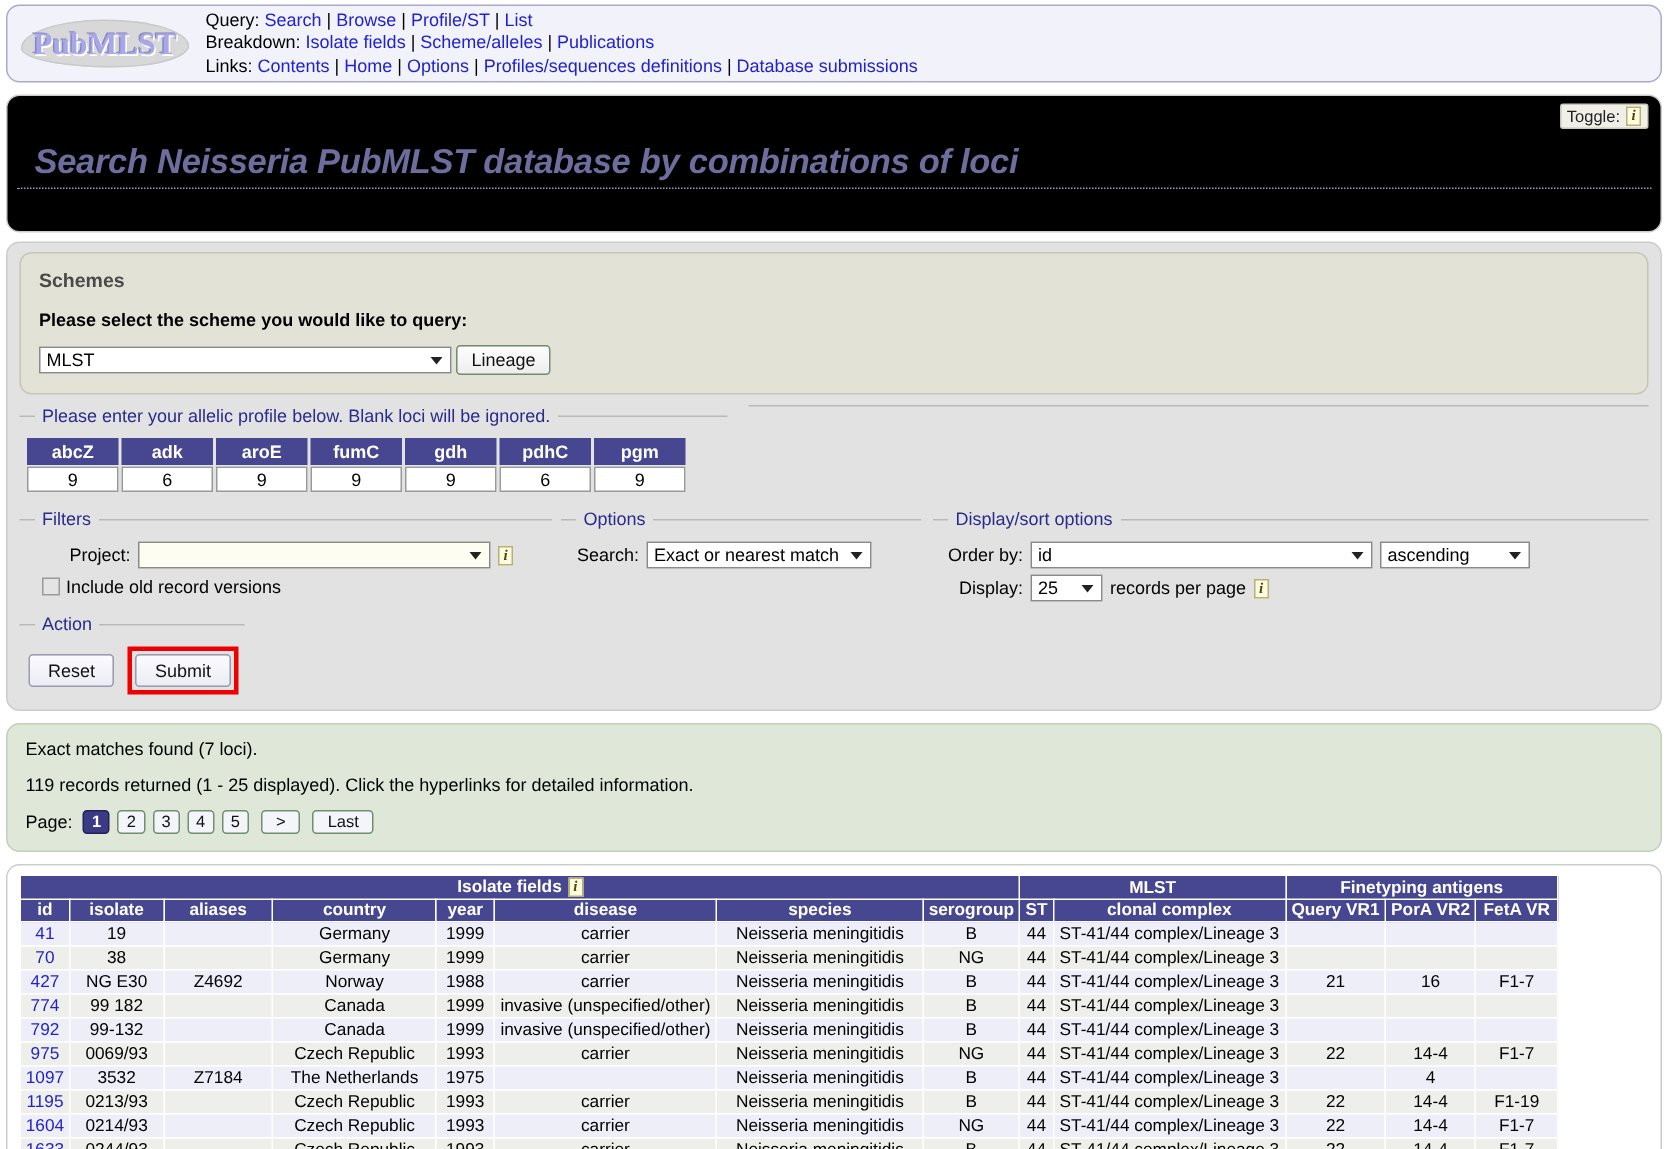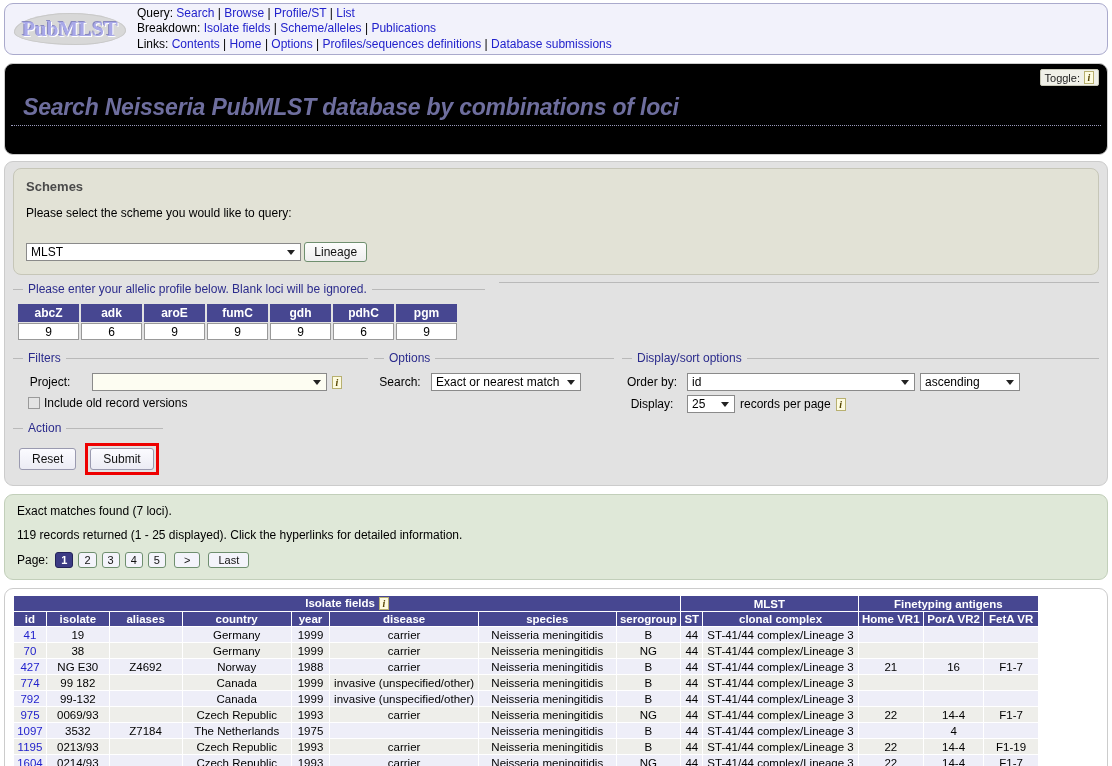--- a/index.html
+++ b/index.html
@@ -126,21 +126,21 @@
     padding: 10px 12px 12px 12px;
     margin-bottom: 7px;
   }
   #schemes-box h2 {
     margin: 0 0 12px 0;
     font-size: 13px;
     font-weight: bold;
     color: #4a4a4a;
   }
   #schemes-box .prompt {
-    font-size: 12px; margin-bottom: 22px; color: #000;
+    font-size: 12px; margin-bottom: 10px; color: #000; font-weight: bold;
   }
   .sel {
     -webkit-appearance: none; appearance: none;
     background: #ffffff;
     border: 1px solid #8a8a8a;
     height: 18px;
     font-family: "Liberation Sans", sans-serif;
     font-size: 12px;
     padding: 0 18px 0 4px;
     color: #000;
@@ -226,21 +226,21 @@
     font-size: 12px;
     padding: 0 3px;
   }
 
   #mid-row { display: flex; align-items: flex-start; margin-top: 10px; }
   #filters-fs { width: 355px; flex: 0 0 355px; }
   #options-fs { width: 240px; flex: 0 0 240px; margin-left: 6px; }
   #display-fs { flex: 1; margin-left: 8px; }
 
   .frow { display: flex; align-items: center; gap: 5px; padding: 4px 0 0 0; }
-  .frow .rlabel { width: 74px; text-align: center; font-size: 12px; }
+  .frow .rlabel { width: 74px; text-align: right; font-size: 12px; }
   .chk-row { display: flex; align-items: center; gap: 4px; padding: 5px 0 2px 15px; }
   .chk {
     width: 12px; height: 12px;
     background: #e4e4e4;
     border: 1px solid #9a9a9a;
     display: inline-block;
   }
   #action-fs { width: 150px; margin-top: 8px; }
   .action-buttons { display: flex; gap: 0; padding: 4px 0 2px 6px; align-items: center; }
   #submit-wrap {
@@ -497,21 +497,21 @@
         <th>id</th>
         <th>isolate</th>
         <th>aliases</th>
         <th>country</th>
         <th>year</th>
         <th>disease</th>
         <th>species</th>
         <th>serogroup</th>
         <th>ST</th>
         <th>clonal complex</th>
-        <th>Home VR1</th>
+        <th>Query VR1</th>
         <th>PorA VR2</th>
         <th>FetA VR</th>
       </tr>
     </thead>
     <tbody id="rbody">
         <tr class="odd">
           <td class="idcell" style="width: 32px;">41</td>
           <td style="width: 62px;">19</td>
           <td style="width: 72px;"></td>
           <td style="width: 108px;">Germany</td>

